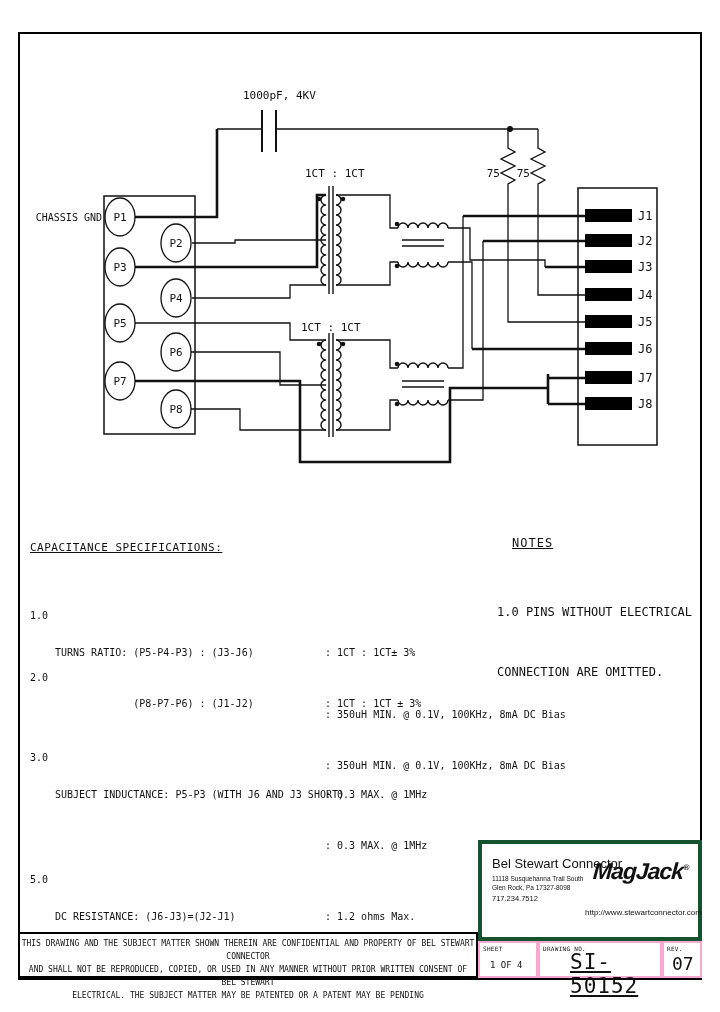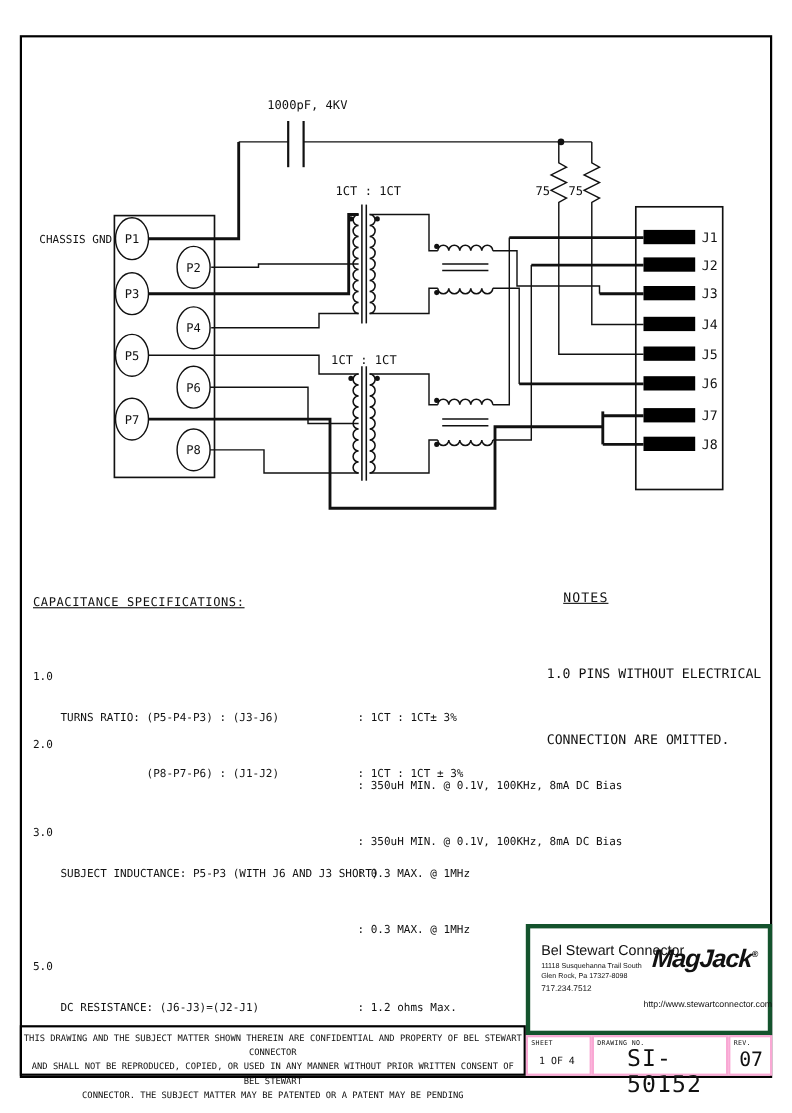--- a/index.html
+++ b/index.html
@@ -28,21 +28,21 @@
   .site{position:absolute;left:103px;top:64px;font-family:"Liberation Sans",sans-serif;font-weight:normal;font-size:8px;}
   
   #disclaimer-box{left:18px;top:932px;width:460px;height:46px;border:2px solid #000;box-sizing:border-box;
                   text-align:center;font-size:8px;line-height:13px;padding-top:3px;}
   .f-box{border:2px solid #f9a8d4;box-sizing:border-box;top:941px;height:37px;}
   #sheet-box{left:478px;width:60px;}
   #drawing-box{left:538px;width:124px;}
   #rev-box{left:662px;width:40px;text-align:right;}
   .f-label{position:absolute;left:3px;top:2px;font-size:6px;letter-spacing:.3px;}
   #sheet-box .f-value{position:absolute;left:10px;top:17px;font-size:9px;}
-  #drawing-box .f-value{position:absolute;left:30px;top:7px;font-size:21px;letter-spacing:1px;}
+  #drawing-box .f-value{position:absolute;left:30px;top:7px;font-size:21px;letter-spacing:1px;text-decoration:underline;}
   #rev-box .f-value{position:absolute;left:8px;top:10px;font-size:18px;}
   svg text{font-family:"DejaVu Sans Mono",monospace;fill:#111;}
 </style>
 </head>
 <body>
 
 <div id="page">
   <div class="abs" id="outer-border"></div>
 
   <svg class="abs" id="schematic" viewBox="0 0 720 530">
@@ -233,21 +233,21 @@
     <div class="addr" style="top:31px">11118 Susquehanna Trail South</div>
     <div class="addr" style="top:40px">Glen Rock, Pa  17327-8098</div>
     <div class="addr" style="top:50px;font-size:7.5px">717.234.7512</div>
     <div class="brand"><span>MagJack</span><sup>®</sup></div>
     <div class="site">http://www.stewartconnector.com</div>
   </div>
 
   <div class="abs" id="disclaimer-box">
     <div>THIS DRAWING AND THE SUBJECT MATTER SHOWN THEREIN ARE CONFIDENTIAL AND PROPERTY OF BEL STEWART CONNECTOR</div>
     <div>AND SHALL NOT BE REPRODUCED, COPIED, OR USED IN ANY MANNER WITHOUT PRIOR WRITTEN CONSENT OF BEL STEWART</div>
-    <div>CONNECTOR.  THE SUBJECT MATTER MAY BE PATENTED OR A PATENT MAY BE PENDING</div>
+    <div>ELECTRICAL.  THE SUBJECT MATTER MAY BE PATENTED OR A PATENT MAY BE PENDING</div>
   </div>
 
   <div class="abs f-box" id="sheet-box">
     <div class="f-label">SHEET</div>
     <div class="f-value">1 OF 4</div>
   </div>
   <div class="abs f-box" id="drawing-box">
     <div class="f-label">DRAWING NO.</div>
     <div class="f-value">SI-50152</div>
   </div>

